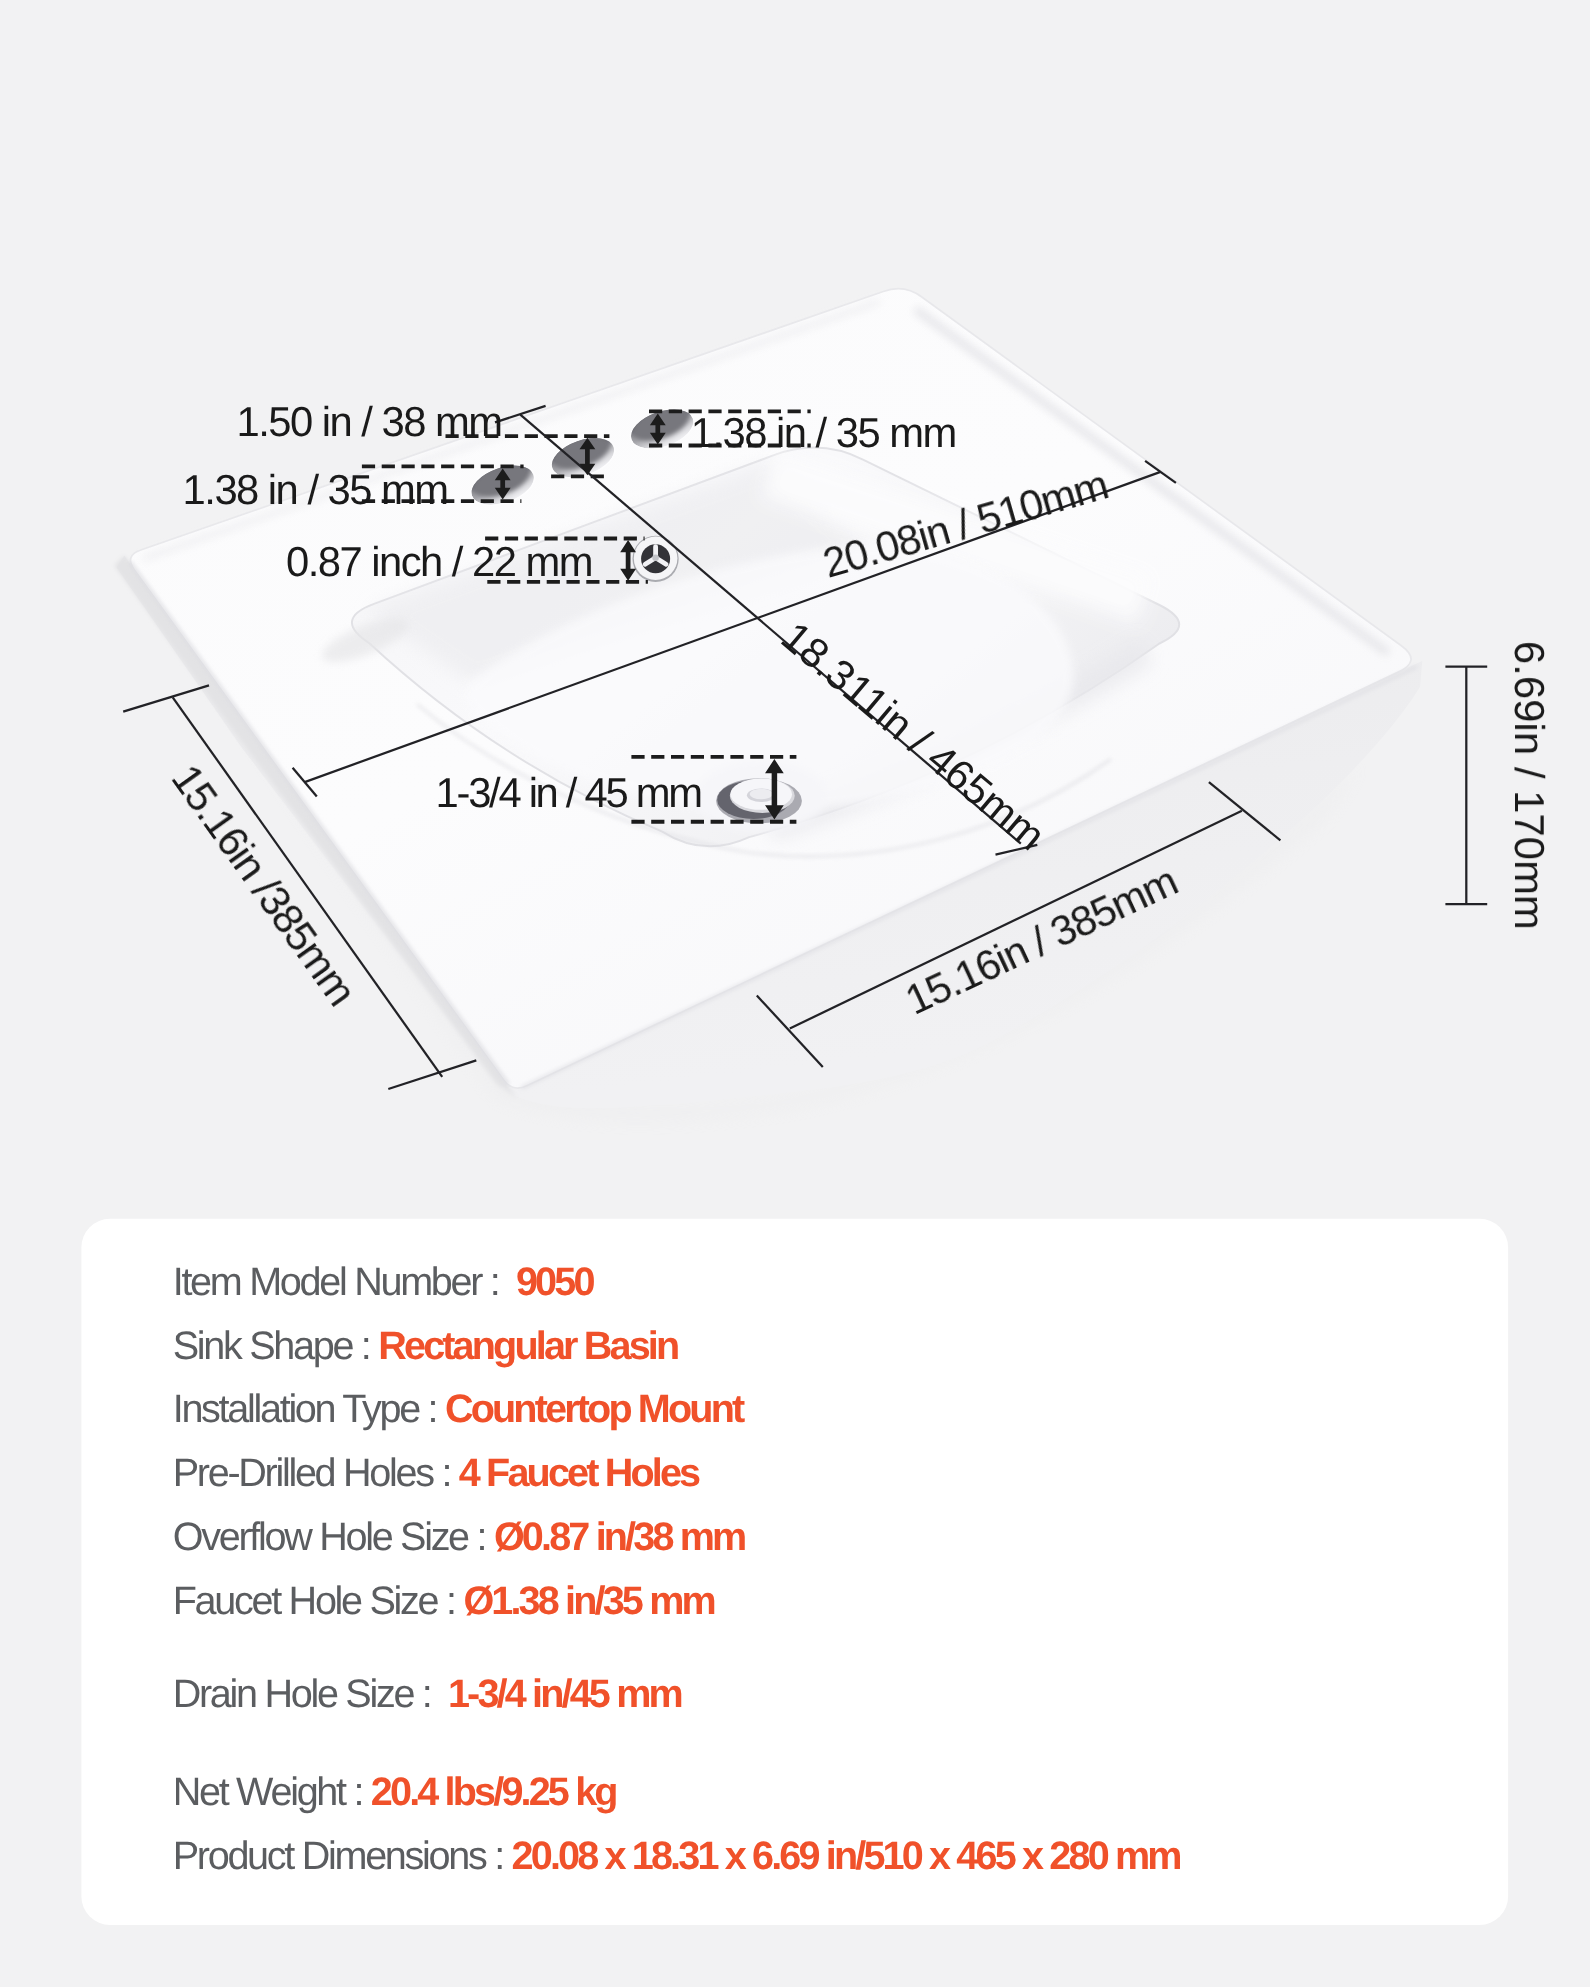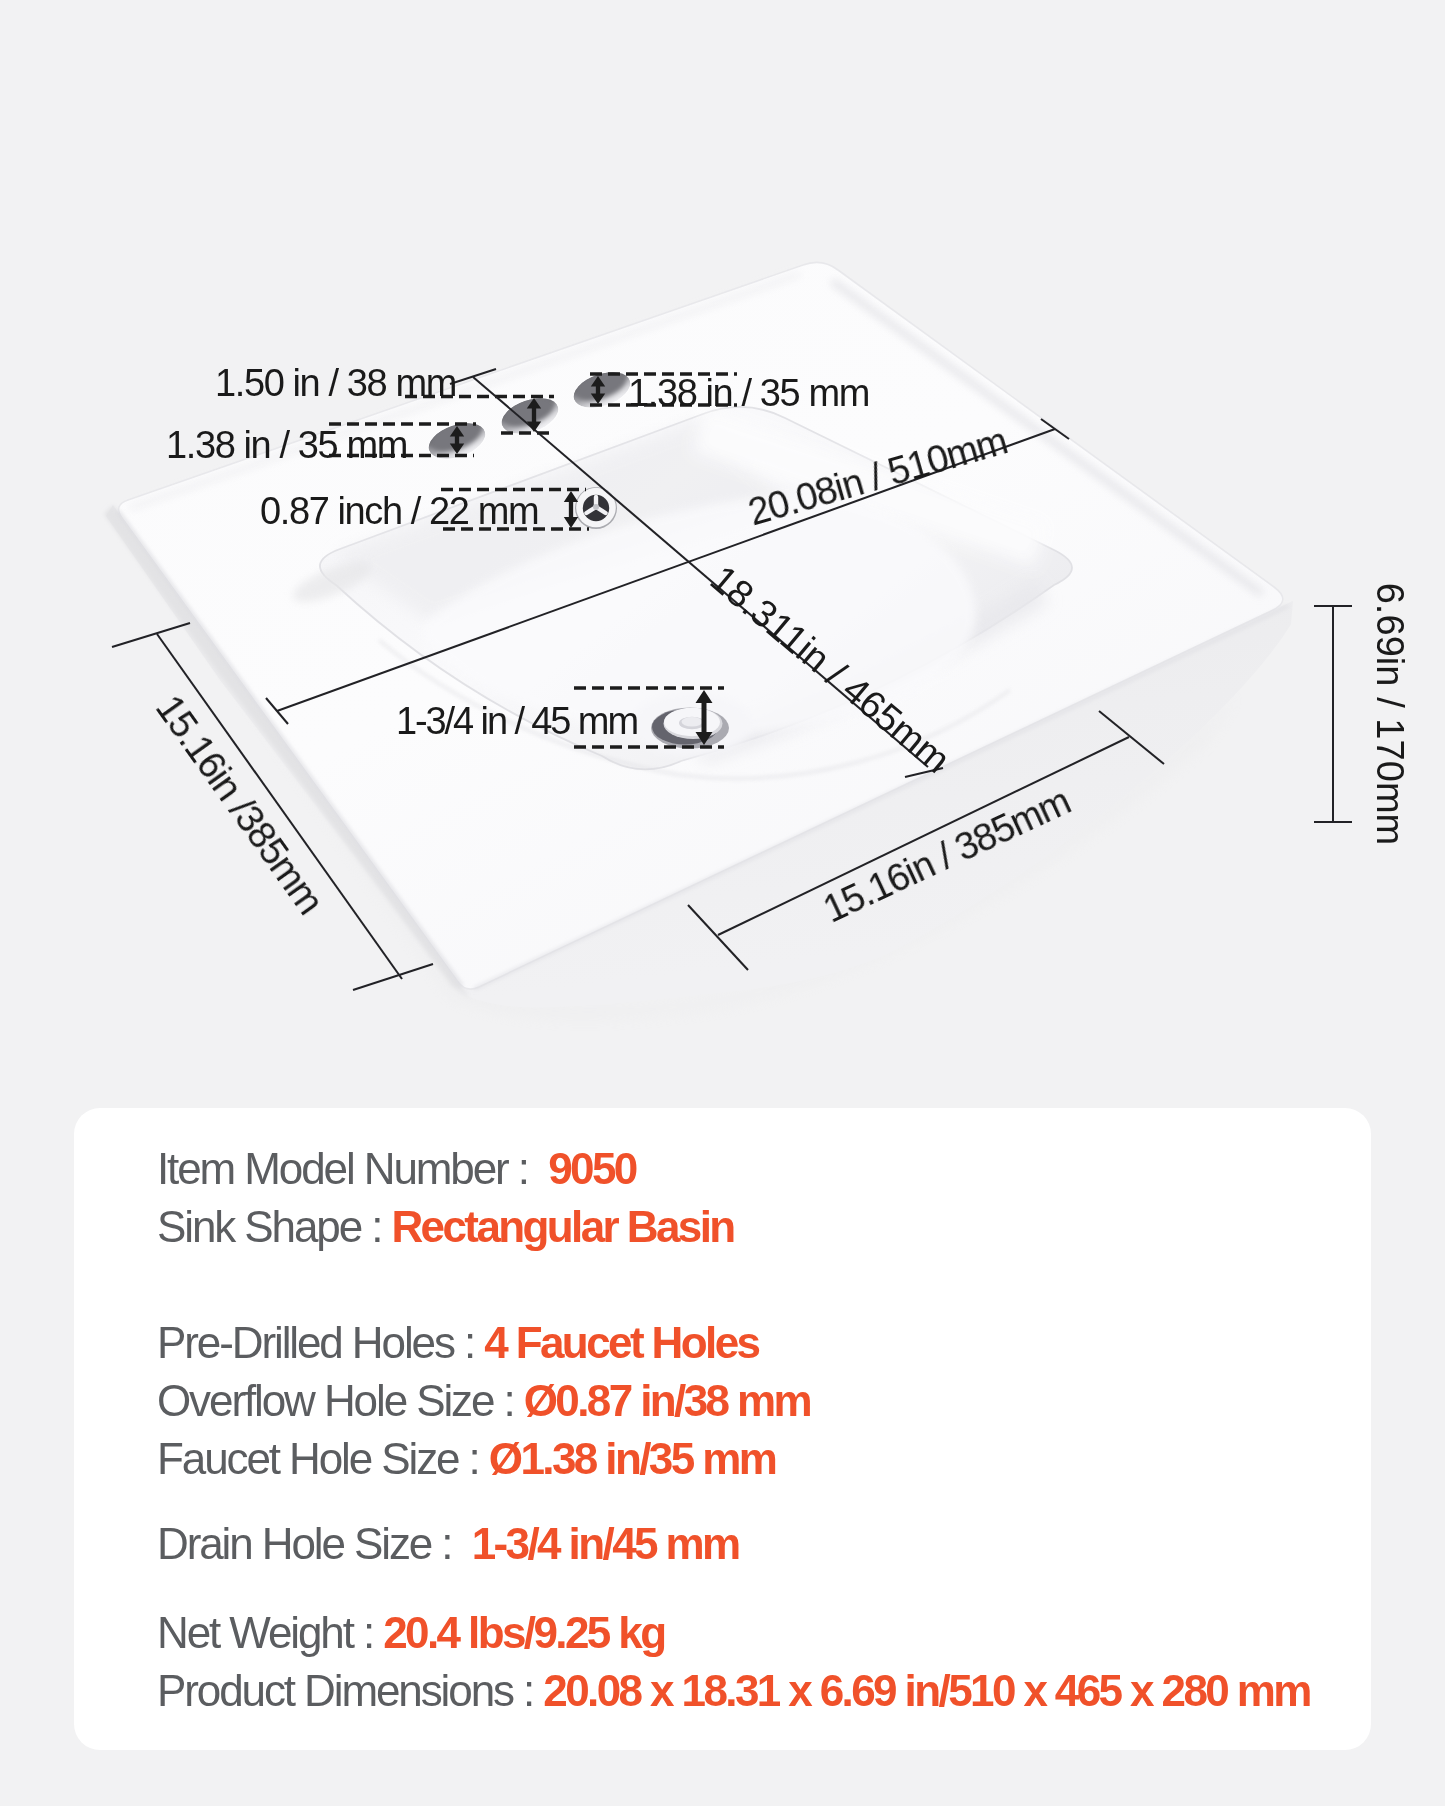--- a/index.html
+++ b/index.html
@@ -1,19 +1,19 @@
 <!DOCTYPE html>
 <html><head>
 <meta charset="utf-8">
 <style>
   html,body{margin:0;padding:0;}
   body{-webkit-font-smoothing:antialiased;width:1445px;height:1806px;background:#f2f2f3;font-family:"Liberation Sans",sans-serif;position:relative;overflow:hidden;}
   #scene{position:absolute;left:0;top:0;}
   #card{opacity:0.999;position:absolute;left:74px;top:1108px;width:1297px;height:642px;background:#ffffff;border-radius:26px;}
-  #card .ln{position:absolute;left:83px;white-space:pre;font-size:44px;color:#5b5d60;letter-spacing:-2.1px;}
+  #card .ln{position:absolute;left:83px;white-space:pre;font-size:36px;color:#5b5d60;letter-spacing:-2.1px;}
   #card .v{color:#f0512a;font-weight:bold;letter-spacing:-2.6px;}
 </style>
 </head>
 <body>
 
 <svg id="scene" width="1445" height="1110" viewBox="0 0 1445 1110">
 <defs>
   <linearGradient id="topg" x1="0.1" y1="0" x2="0.9" y2="1">
     <stop offset="0" stop-color="#fbfbfc"></stop>
     <stop offset="0.45" stop-color="#fcfcfd"></stop>
@@ -207,20 +207,21 @@
   <text text-anchor="middle" transform="translate(1377,714) rotate(90)" x="0" y="0" letter-spacing="0.05">6.69in / 170mm</text>
 </g>
 </svg>
 
 <div id="card">
 
   <div class="ln" style="top:36px;">Item Model Number :  <span class="v">9050</span></div>
 
   <div class="ln" style="top:94px;">Sink Shape : <span class="v">Rectangular Basin</span></div>
 
+  <div class="ln" style="top:152px;">Installation Type : <span class="v">Countertop Mount</span></div>
 
   <div class="ln" style="top:210px;">Pre-Drilled Holes : <span class="v">4 Faucet Holes</span></div>
 
   <div class="ln" style="top:268px;">Overflow Hole Size : <span class="v">Ø0.87 in/38 mm</span></div>
 
   <div class="ln" style="top:326px;">Faucet Hole Size : <span class="v">Ø1.38 in/35 mm</span></div>
 
   <div class="ln" style="top:384px;margin-top:27px;">Drain Hole Size :  <span class="v">1-3/4 in/45 mm</span></div>
 
 

